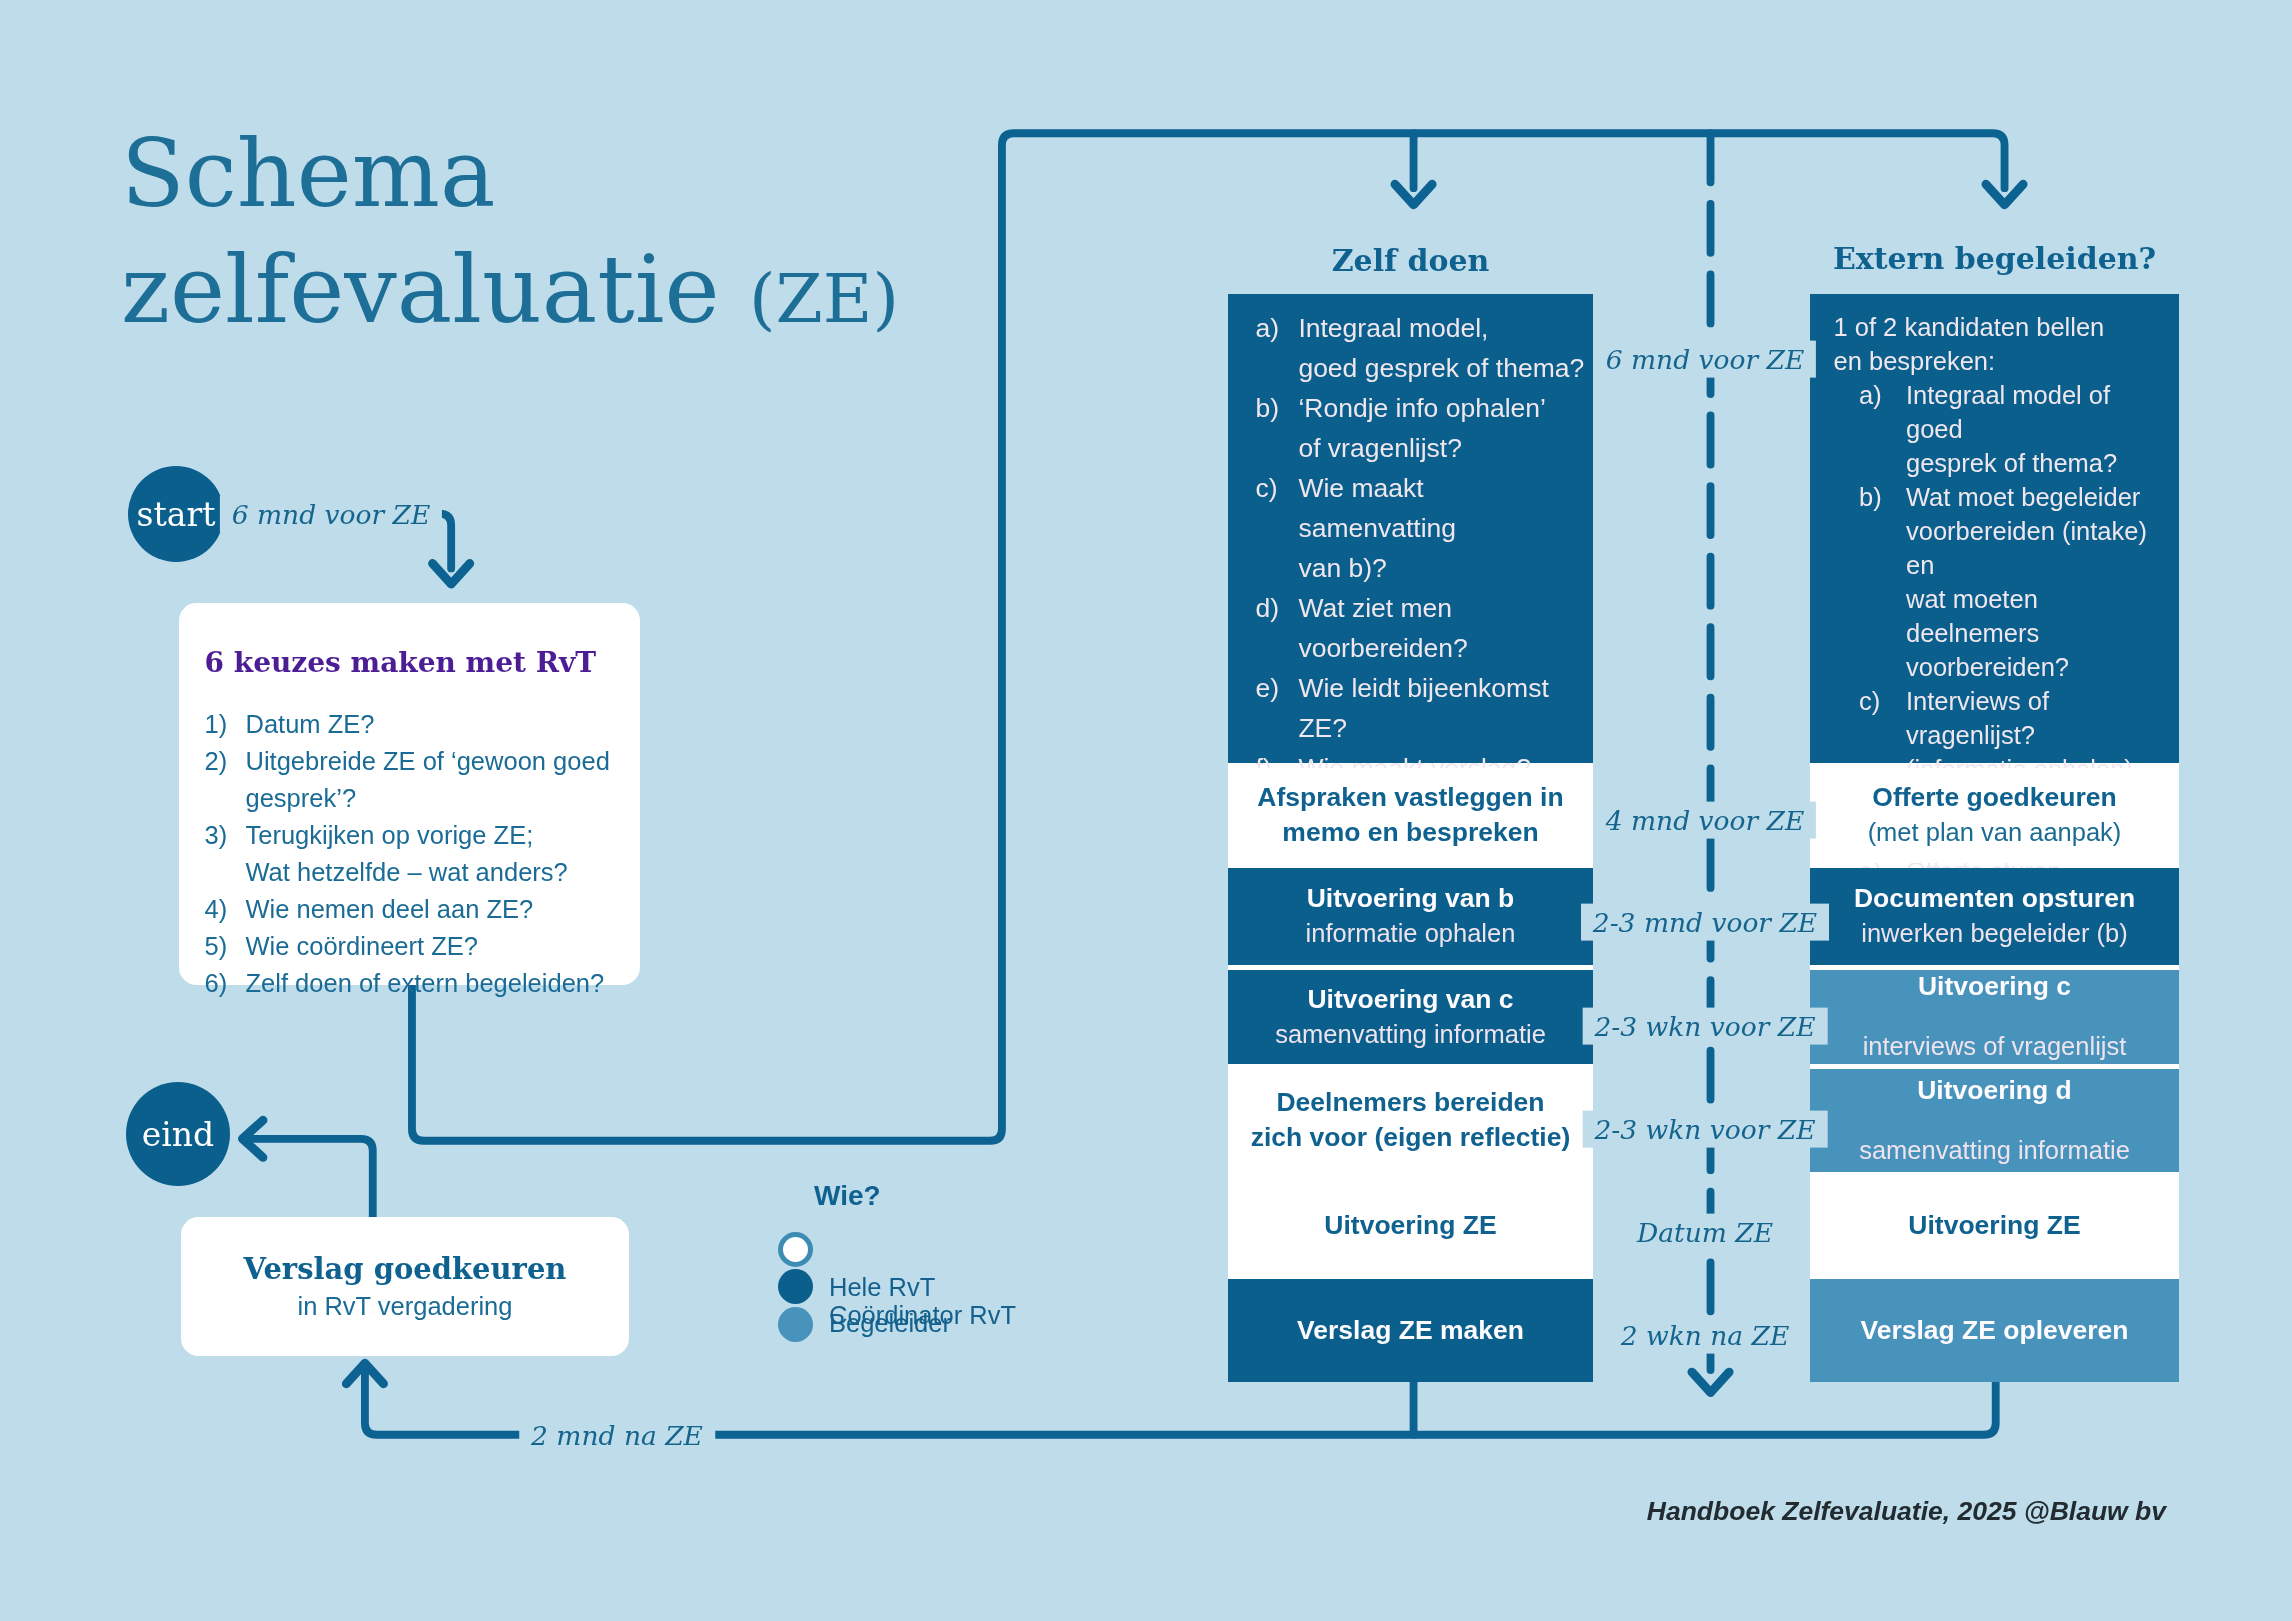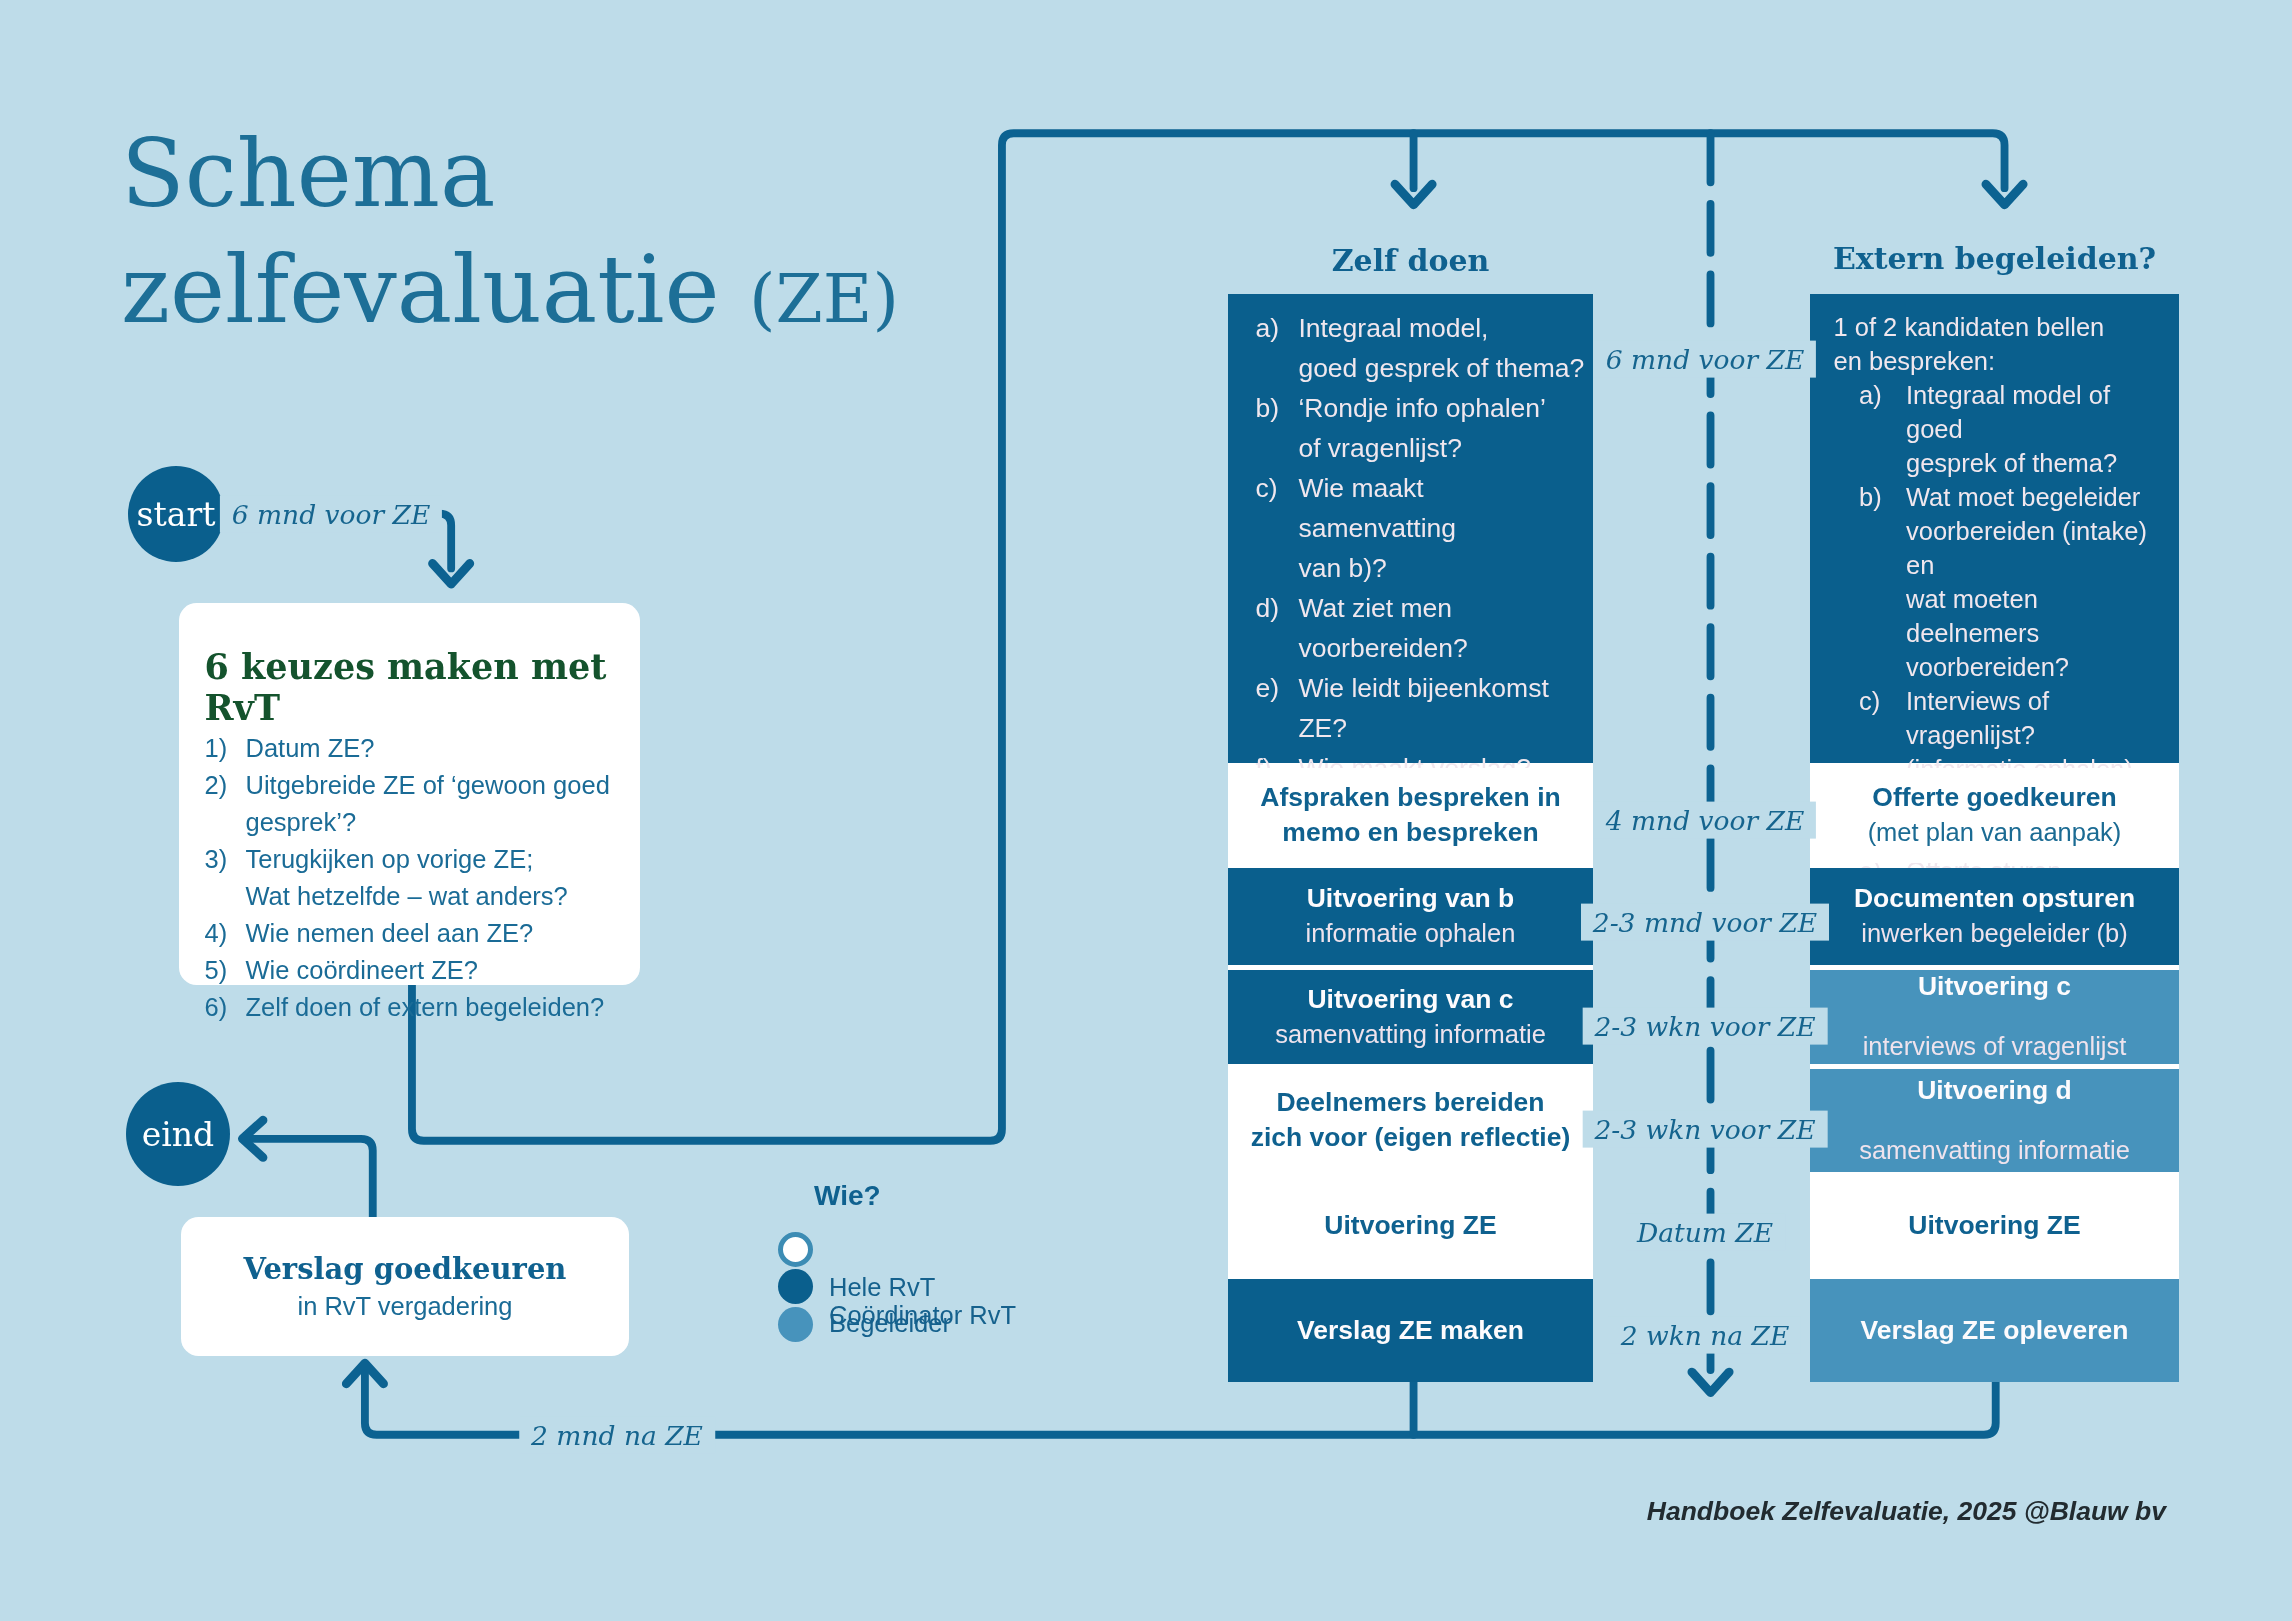--- a/index.html
+++ b/index.html
@@ -28,21 +28,21 @@
   .circle.start{left:128px;top:466px;width:96px;height:96px;}
   .circle.eind{left:126px;top:1082px;width:104px;height:104px;}
 
   .time-label{position:absolute;z-index:4;transform:translate(-50%,-50%);
     background:var(--bg);padding:2.9px 11.8px;white-space:nowrap;
     font-family:"DejaVu Serif",serif;font-style:italic;font-size:26.5px;color:#15648e;}
 
   .white-card{position:absolute;z-index:2;background:#ffffff;border-radius:17.6px;}
   .choices{left:179px;top:603px;width:461px;height:382px;padding:43px 9.8px 0 25.5px;}
   .choices .card-title{font-family:"DejaVu Serif",serif;font-weight:700;
-    font-size:35px;color:#14532d;margin-bottom:2px;}
+    font-size:28px;color:#4c1d95;margin-bottom:27px;}
   .choices .row{display:flex;font-size:25.5px;line-height:37px;color:var(--ink-soft);}
   .choices .num{flex:none;width:41px;}
 
   .approve{left:181px;top:1217px;width:448px;height:139px;
     display:flex;flex-direction:column;align-items:center;justify-content:center;text-align:center;}
   .approve .card-title{font-family:"DejaVu Serif",serif;font-weight:700;font-size:29px;color:#0f618f;}
   .approve .card-sub{font-size:25.5px;color:var(--ink-soft);margin-top:6.9px;}
 
   .col-header{position:absolute;z-index:2;text-align:center;
     font-family:"DejaVu Serif",serif;font-weight:700;font-size:30px;color:#0f618f;}
@@ -219,21 +219,21 @@
       <div class="bigline">
         <span class="biglabel">e)</span>
         <span>Wie leidt bijeenkomst ZE?</span>
         </div>
       <div class="bigline">
         <span class="biglabel">f)</span>
         <span>Wie maakt verslag?</span>
         </div>
     </div>
     <div class="step white s-big0">
-      <div class="l1">Afspraken bespreken in</div>
+      <div class="l1">Afspraken vastleggen in</div>
       <div class="l1">memo en bespreken</div>
     </div>
     <div class="step dark s-big1">
       <div class="l1">Uitvoering van b</div>
       <div class="l2">informatie ophalen</div>
     </div>
     <div class="step dark s-big2">
       <div class="l1">Uitvoering van c</div>
       <div class="l2">samenvatting informatie</div>
     </div>

